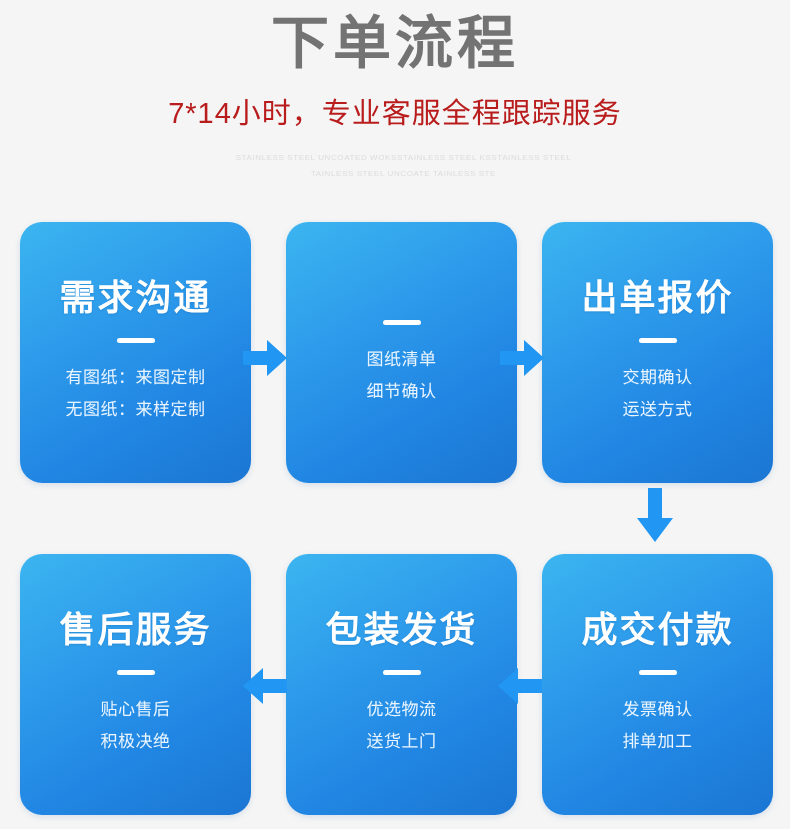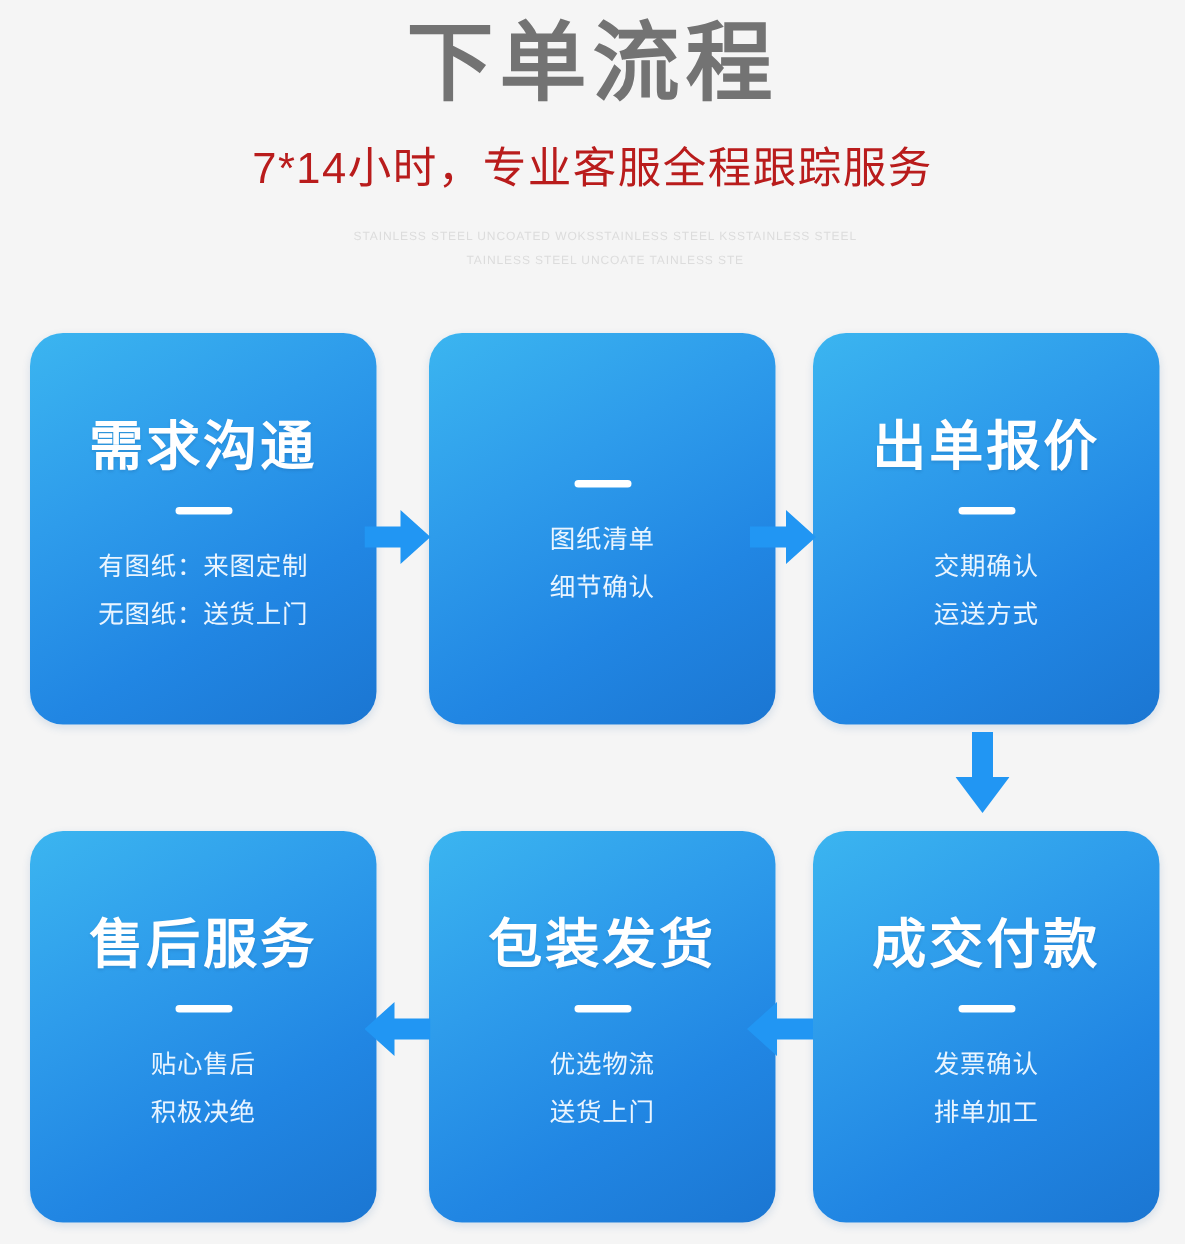--- a/index.html
+++ b/index.html
@@ -124,21 +124,21 @@
     </div>
   </div>
 
   <div class="flow">
 
     <div class="card c1">
       <div class="card-title">需求沟通</div>
       <div class="divider"></div>
       <div class="card-lines">
         <div class="card-line">有图纸：来图定制</div>
-        <div class="card-line">无图纸：送货上门</div>
+        <div class="card-line">无图纸：来样定制</div>
       </div>
     </div>
 
     <div class="card c2">
       <div class="divider"></div>
       <div class="card-lines">
         <div class="card-line">图纸清单</div>
         <div class="card-line">细节确认</div>
       </div>
     </div>

